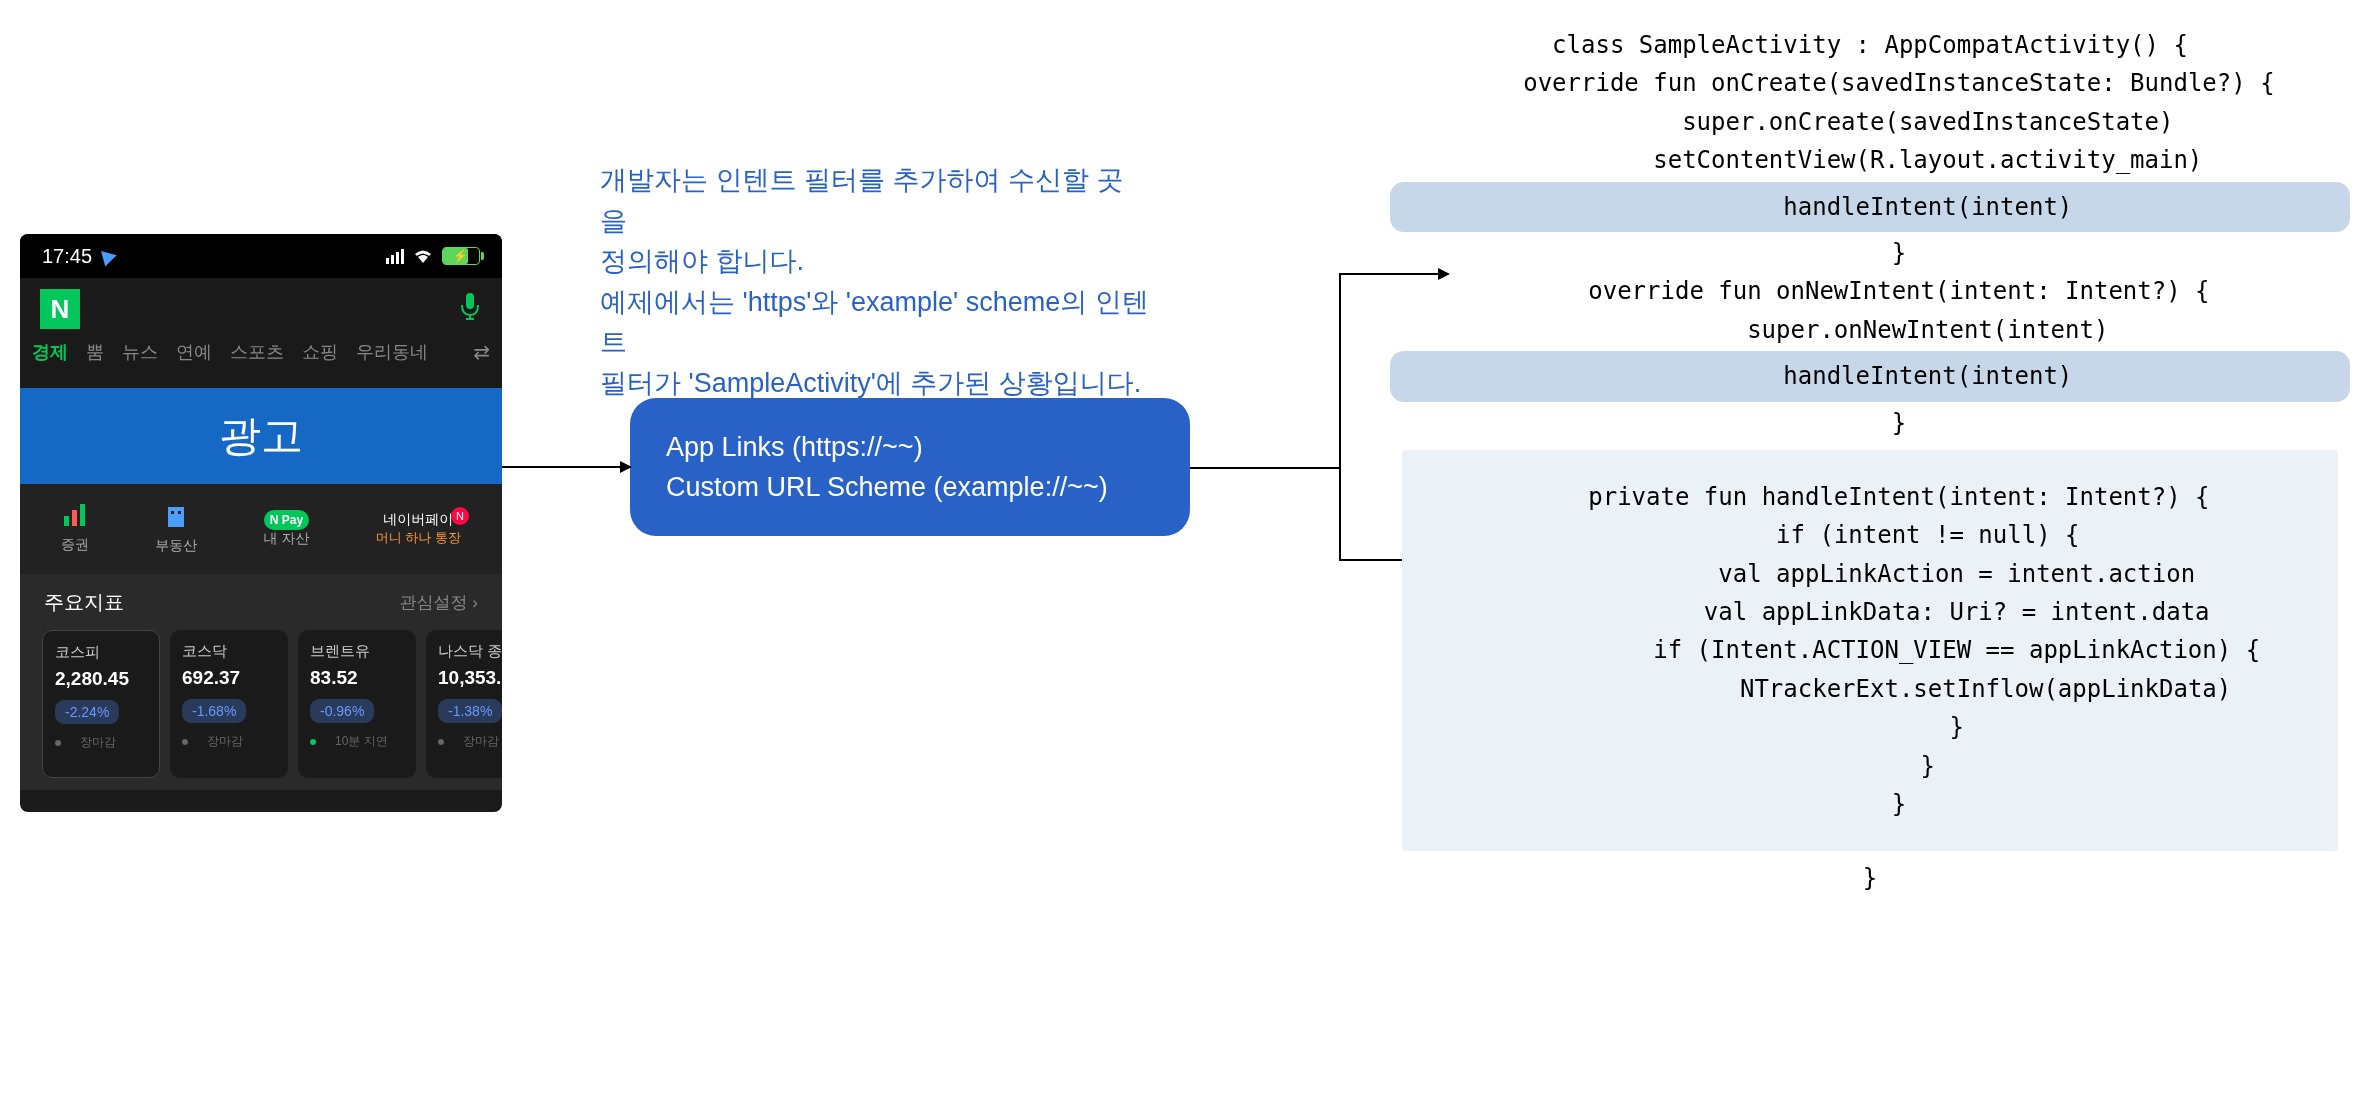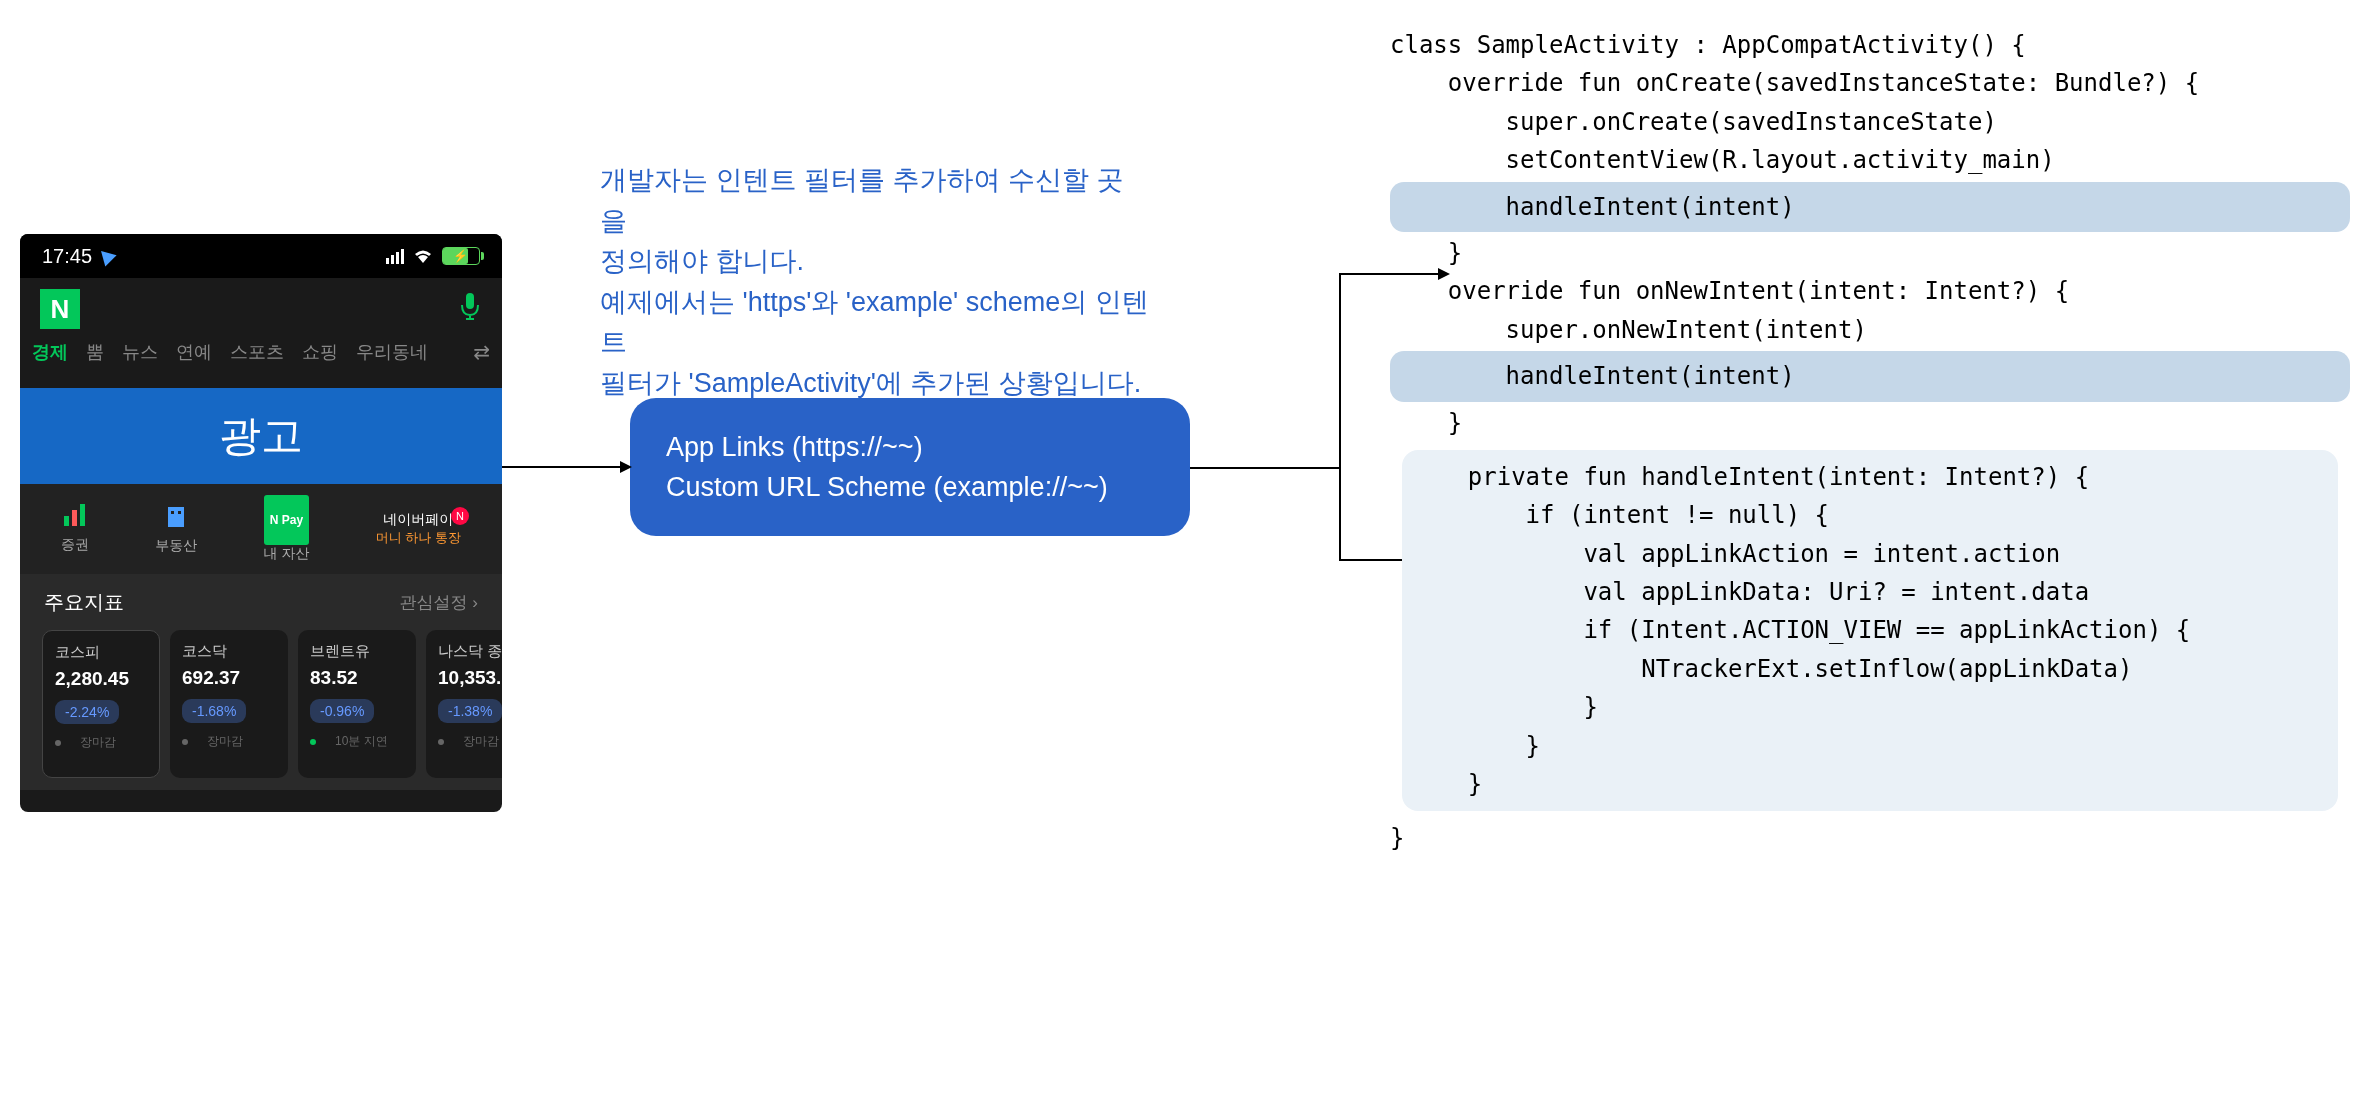--- a/index.html
+++ b/index.html
@@ -85,21 +85,21 @@
     .shortcut { text-align:center; font-size:14px; color:#aaa; }
     .shortcut-icon { font-size:22px; margin-bottom:4px; }
     .shortcut-badge { position:relative; }
     .shortcut-badge::after {
       content:'N'; position:absolute; top:-4px; right:-8px; background:#ff0844;
       color:white; width:18px; height:18px; border-radius:50%; font-size:11px;
       display:flex; align-items:center; justify-content:center;
     }
     .npay-icon {
       display:inline-block; background:#03c75a; color:white; font-size:12px;
-      padding:18px 6px; font-weight:bold; border-radius:3px;
+      padding:3px 6px; font-weight:bold; border-radius:10px;
     }
     
     .section-header {
       height: 56px; display:flex; align-items:center; justify-content:space-between;
       padding:0 24px; font-size:20px; color:white; background:#2a2a2a;
     }
     .section-link { color:#888; font-size:17px; }
     
     .index-cards {
       display:flex; gap:10px; padding:0 22px 12px; overflow:hidden; background:#2a2a2a;
@@ -137,28 +137,28 @@
     .arrow { position:absolute; }
     .arrow-line { stroke:black; stroke-width:2; fill:none; }
     .arrow-head { fill:black; }
     
     
     .code-block {
       position:absolute; left:1390px; top:26px; width:960px;
       font-family: "SF Mono", Menlo, Consolas, monospace;
       font-size:24px; line-height:1.6; color:#000;
     }
-    .code-line { white-space:pre; }
+    .code-line { white-space:pre;text-align:center; }
     .highlight {
       background:#c5d7e8; border-radius:14px;
       display:block; padding:6px 0; margin:2px 0;
     }
     .code-box {
-      background:#eaf1f7; border-radius:16px;
-      padding:8px 8px; margin:8px 12px;
+      background:#eaf1f7; border-radius:4px;
+      padding:28px 8px; margin:8px 12px;
     }
   </style>
 </head>
 <body>
 
 <div class="phone">
   <div class="statusbar">
     <div class="statusbar-left">
       <span>17:45</span>
       <span class="location-icon"></span>

